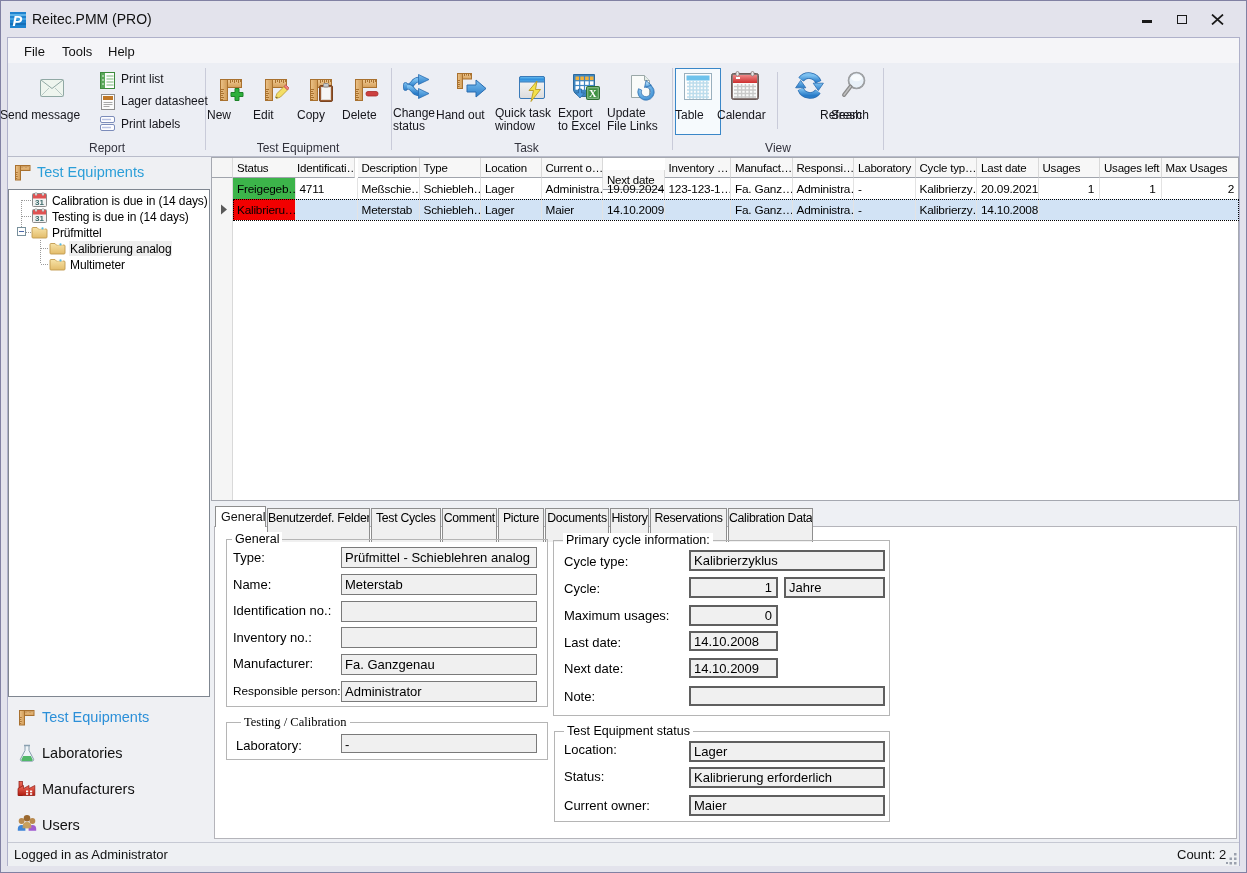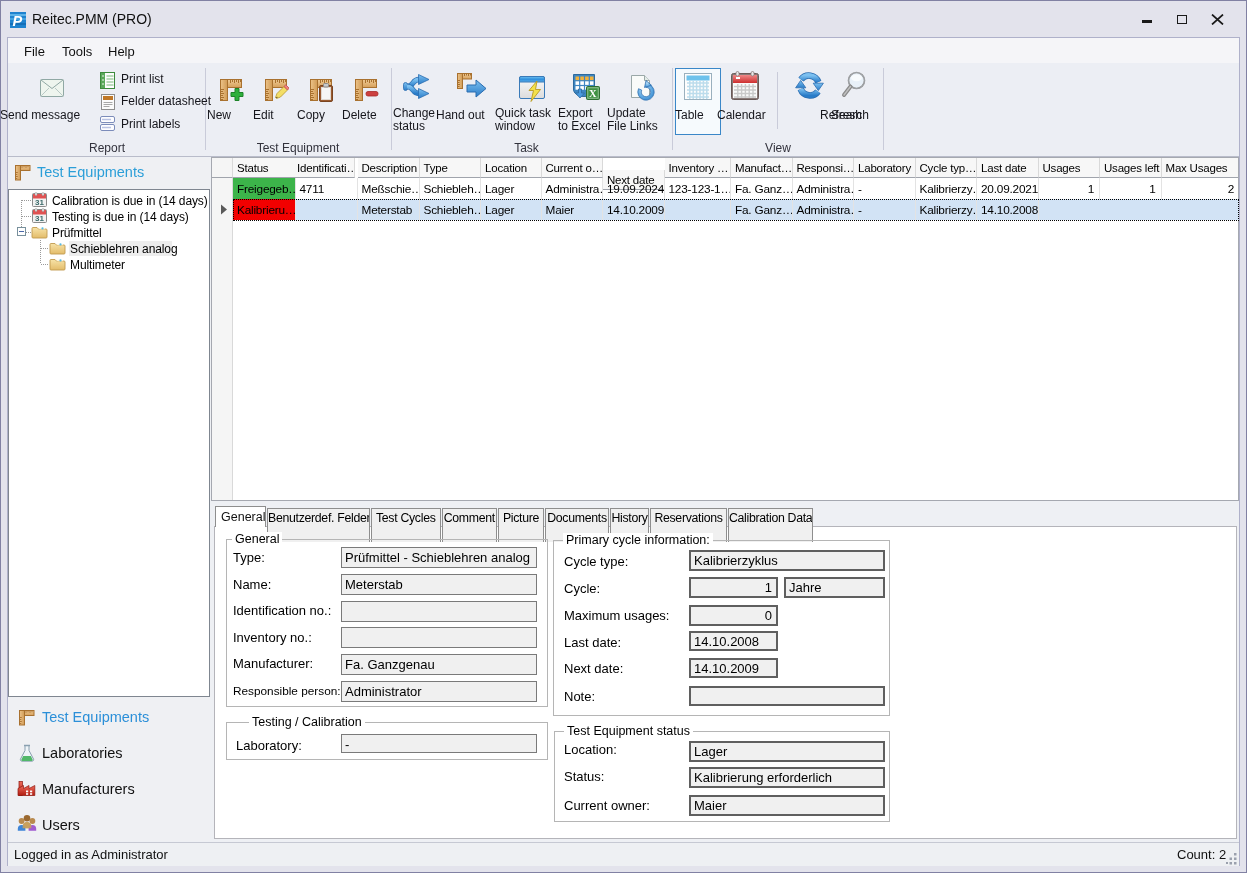--- a/index.html
+++ b/index.html
@@ -84,21 +84,21 @@
     </g>
 </svg>
 <div class="blabel" style="left:121px;top:73px;">Print list</div>
 <svg class="icon" style="left:101px;top:94px;" width="14" height="16" viewBox="0 0 14 16">
  <rect x="0.5" y="0.5" width="13" height="15" fill="#fbfbfb" stroke="#8e8e8e"></rect>
  <rect x="2" y="2" width="10" height="4" fill="#c07828"></rect>
  <g stroke="#a8a8a8" stroke-width="1">
       <path d="M2.5,8.5h9 M2.5,10.5h9 M2.5,12.5h6"></path>
     </g>
 </svg>
-<div class="blabel" style="left:121px;top:95px;">Felder datasheet</div>
+<div class="blabel" style="left:121px;top:95px;">Lager datasheet</div>
 <svg class="icon" style="left:100px;top:116px;" width="15" height="16" viewBox="0 0 15 16">
  <rect x="0.5" y="0.5" width="14" height="6" rx="1.5" fill="#fdfdff" stroke="#7c8cba"></rect>
  <rect x="0.5" y="8.5" width="14" height="6" rx="1.5" fill="#fdfdff" stroke="#7c8cba"></rect>
  <path d="M2,3.5h9" stroke="#b9c2e2" stroke-width="1.5"></path>
  <path d="M2,11.5h9" stroke="#b9c2e2" stroke-width="1.5"></path>
 </svg>
 <div class="blabel" style="left:121px;top:118px;">Print labels</div>
 
 <svg class="icon" style="left:218px;top:75px;" width="26" height="27" viewBox="0 0 26 27">
  <defs>
@@ -347,21 +347,21 @@
 <svg class="icon" style="left:49px;top:257px;" width="17" height="14" viewBox="0 0 17 14">
  <path d="M1,3.5 a1,1 0 0 1 1,-1 h4 l1.5,1.5 h7.5 a1,1 0 0 1 1,1 v7 a1,1 0 0 1 -1,1 h-13 a1,1 0 0 1 -1,-1z" fill="url(#fo)" stroke="#c19a4e" stroke-width="0.9"></path>
  <path d="M7,2.8 h6 a1,1 0 0 1 1,1 v0.5 h-5.5z" fill="#fdf6dd"></path>
  <circle cx="11.5" cy="3.4" r="1.1" fill="#55b9e8"></circle>
 </svg>
 
 <div class="tn" style="left:52px;top:194px;">Calibration is due in (14 days)</div>
 <div class="tn" style="left:52px;top:210px;">Testing is due in (14 days)</div>
 <div class="tn" style="left:52px;top:226px;">Prüfmittel</div>
 <div class="a" style="left:69px;top:241px;width:103px;height:15px;background:#ededed;"></div>
-<div class="tn" style="left:70px;top:242px;">Schieblehren analog</div>
+<div class="tn" style="left:70px;top:242px;">Kalibrierung analog</div>
 <div class="tn" style="left:70px;top:258px;">Multimeter</div>
 
 <svg class="icon" style="left:18px;top:709px;" width="17" height="17" viewBox="0 0 17 17">
  <rect x="1.5" y="1.5" width="14.5" height="5" fill="url(#rg)" stroke="#a9712f"></rect>
  <rect x="1.5" y="1.5" width="5" height="14.5" fill="url(#rgv)" stroke="#a9712f"></rect>
  <g stroke="#a9712f" stroke-width="0.9">
       <path d="M8,2v1.8 M10,2v1.3 M12,2v1.8 M14,2v1.3"></path>
       <path d="M2,8.5h1.8 M2,10.5h1.3 M2,12.5h1.8 M2,14.5h1.3"></path>
     </g>
 </svg>
@@ -466,21 +466,21 @@
 <div class="tab" style="left:610px;width:39px;">History</div>
 <div class="tab" style="left:650px;width:77px;">Reservations</div>
 <div class="tab" style="left:728px;width:85px;">Calibration Data</div>
 <div class="a" style="left:214.5px;top:506px;width:51.5px;height:21px;background:#fff;border:1px solid #8e8e8e;border-bottom:none;"></div>
 <div class="txt" style="left:221px;top:510px;font-size:12.5px;">General</div>
 
 <div class="gbox" style="left:226px;top:539px;width:322px;height:168px;">
     <span class="gleg" style="left:5px;">General</span>
   </div>
 <div class="gbox" style="left:226px;top:722px;width:322px;height:38px;">
-    <span class="gleg" style="left:22px;">Testing / Calibration</span>
+    <span class="gleg" style="left:14px;font-family:Liberation Serif, serif;">Testing / Calibration</span>
   </div>
 <div class="gbox" style="left:553px;top:540px;width:337px;height:176px;">
     <span class="gleg" style="left:9px;">Primary cycle information:</span>
   </div>
 <div class="gbox" style="left:554px;top:731px;width:336px;height:91px;">
     <span class="gleg" style="left:9px;">Test Equipment status</span>
   </div>
 
 <div class="flabel" style="left:233px;top:550px;">Type:</div>
 <div class="inp" style="left:341px;top:547px;width:196px;height:21px;">Prüfmittel - Schieblehren analog</div>

